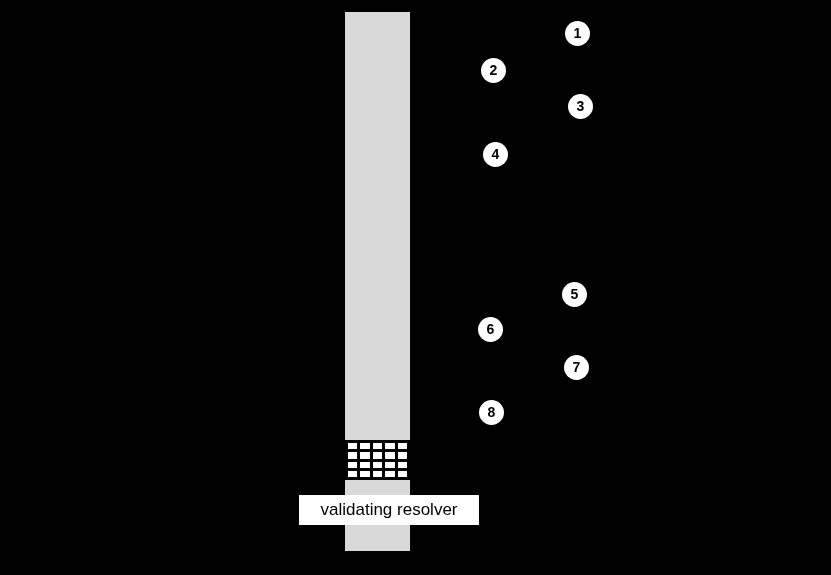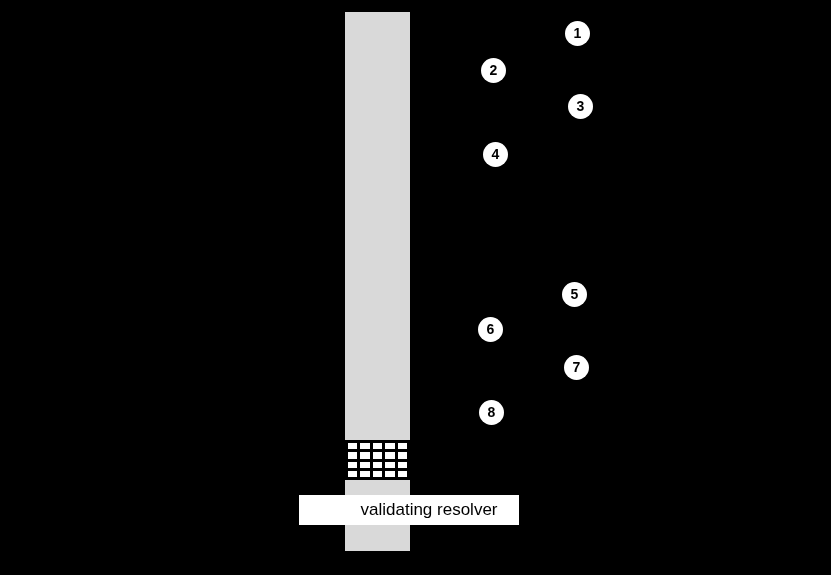--- a/index.html
+++ b/index.html
@@ -44,21 +44,20 @@
     position: absolute;
     left: 299px;
     top: 495px;
     width: 180px;
     height: 30px;
     background: #ffffff;
     color: #000000;
     font-size: 17px;
     line-height: 30px;
     text-align: center;
-    padding-left: 40px;
   }
   .step-circle {
     position: absolute;
     width: 25px;
     height: 25px;
     border-radius: 50%;
     background: #ffffff;
     color: #000000;
     font-size: 14px;
     font-weight: bold;

